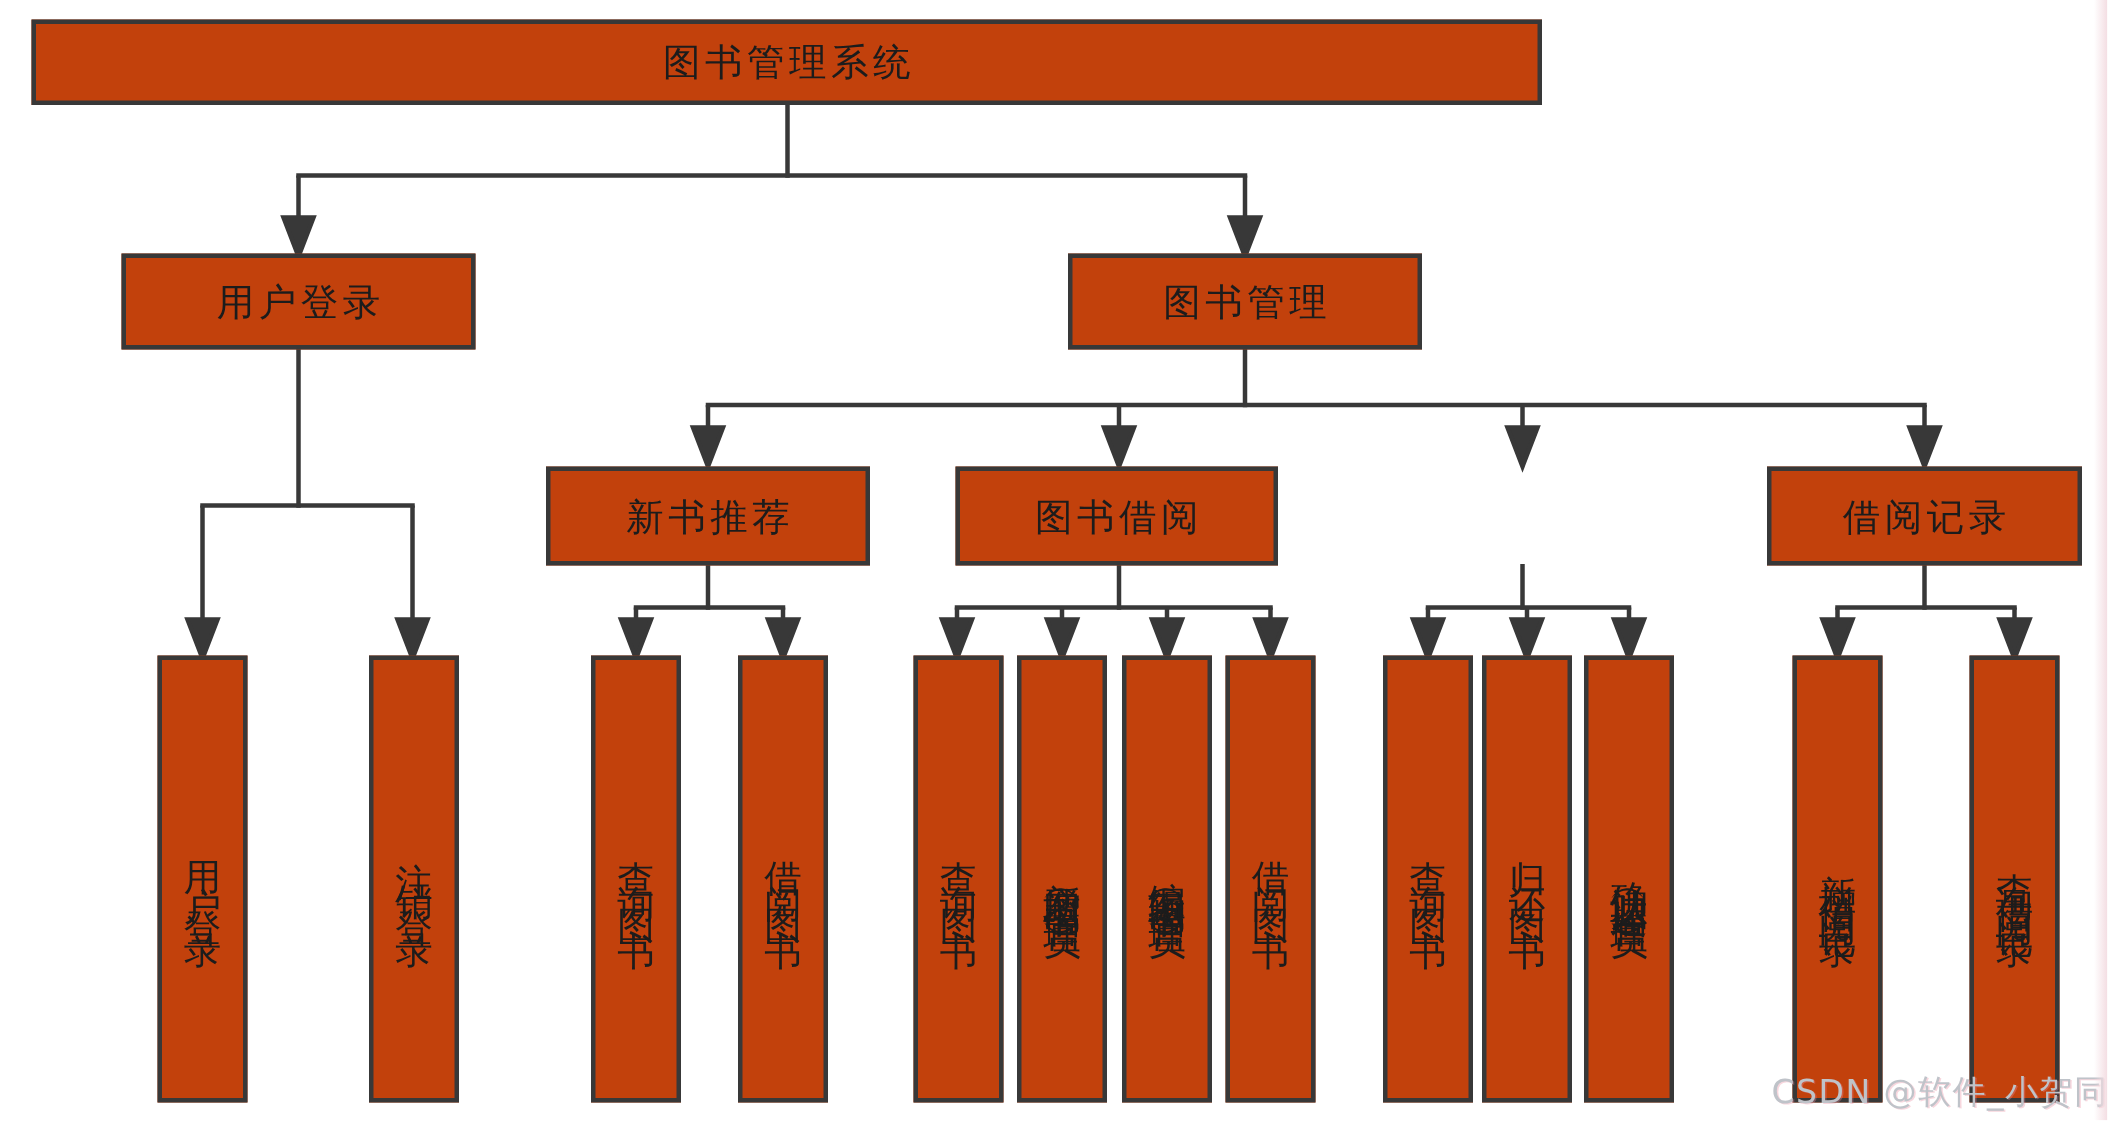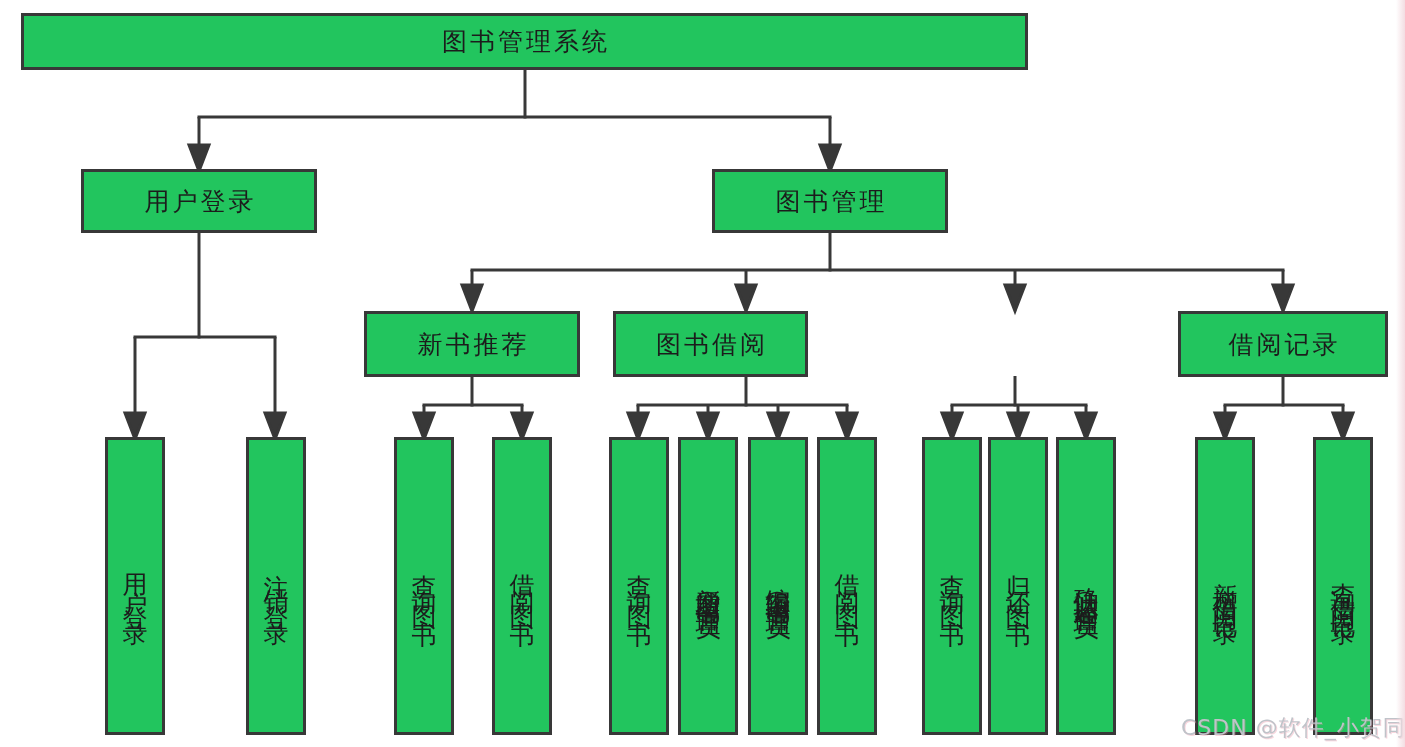--- a/index.html
+++ b/index.html
@@ -3,21 +3,21 @@
 <meta charset="utf-8">
 <style>
   html,body{margin:0;padding:0;background:#ffffff;}
   .stage{
     position:relative;width:1405px;height:747px;background:#ffffff;
     font-family:"DejaVu Sans","Liberation Sans",sans-serif;
     overflow:hidden;
   }
   .wires{position:absolute;left:0;top:0;}
   .box{
-    position:absolute;background:#22c55e;border:3px solid #383838;
+    position:absolute;background:#c2410c;border:3px solid #383838;
     box-sizing:border-box;color:#1c1c1c;
     display:flex;align-items:center;justify-content:center;
   }
   .box.h{font-size:25px;letter-spacing:3px;text-indent:3px;white-space:nowrap;}
   .box.v{
     top:437px;width:60px;height:298px;
     writing-mode:vertical-rl;text-orientation:mixed;
     font-size:25px;white-space:nowrap;
   }
   .watermark{
@@ -99,21 +99,21 @@
       <polygon points="1333,413 1353,413 1343,439"></polygon>
     </g>
   </svg>
 
   <div class="box h" style="left:21px;top:13px;width:1007px;height:57px">图书管理系统</div>
 
   <div class="box h" style="left:81px;top:169px;width:236px;height:64px">用户登录</div>
   <div class="box h" style="left:364px;top:311px;width:216px;height:66px">新书推荐</div>
 
   <div class="box h" style="left:712px;top:169px;width:236px;height:64px">图书管理</div>
-  <div class="box h" style="left:613px;top:311px;width:195px;height:66px">图书借阅</div>
+  <div class="box h" style="left:637px;top:311px;width:215px;height:66px">图书借阅</div>
   <div class="box h" style="left:1178px;top:311px;width:210px;height:66px">借阅记录</div>
 
   <div class="box v" style="left: 105px; letter-spacing: 16px;">用户登录</div>
   <div class="box v" style="left: 246px; letter-spacing: 16px;">注销登录</div>
 
   <div class="box v" style="left: 394px; letter-spacing: 16px;">查询图书</div>
   <div class="box v" style="left: 492px; letter-spacing: 16px;">借阅图书</div>
 
   <div class="box v" style="left: 609px; letter-spacing: 16px;">查询图书</div>
   <div class="box v" style="left: 678px; letter-spacing: 4px;">新增图书（管理员）</div>

